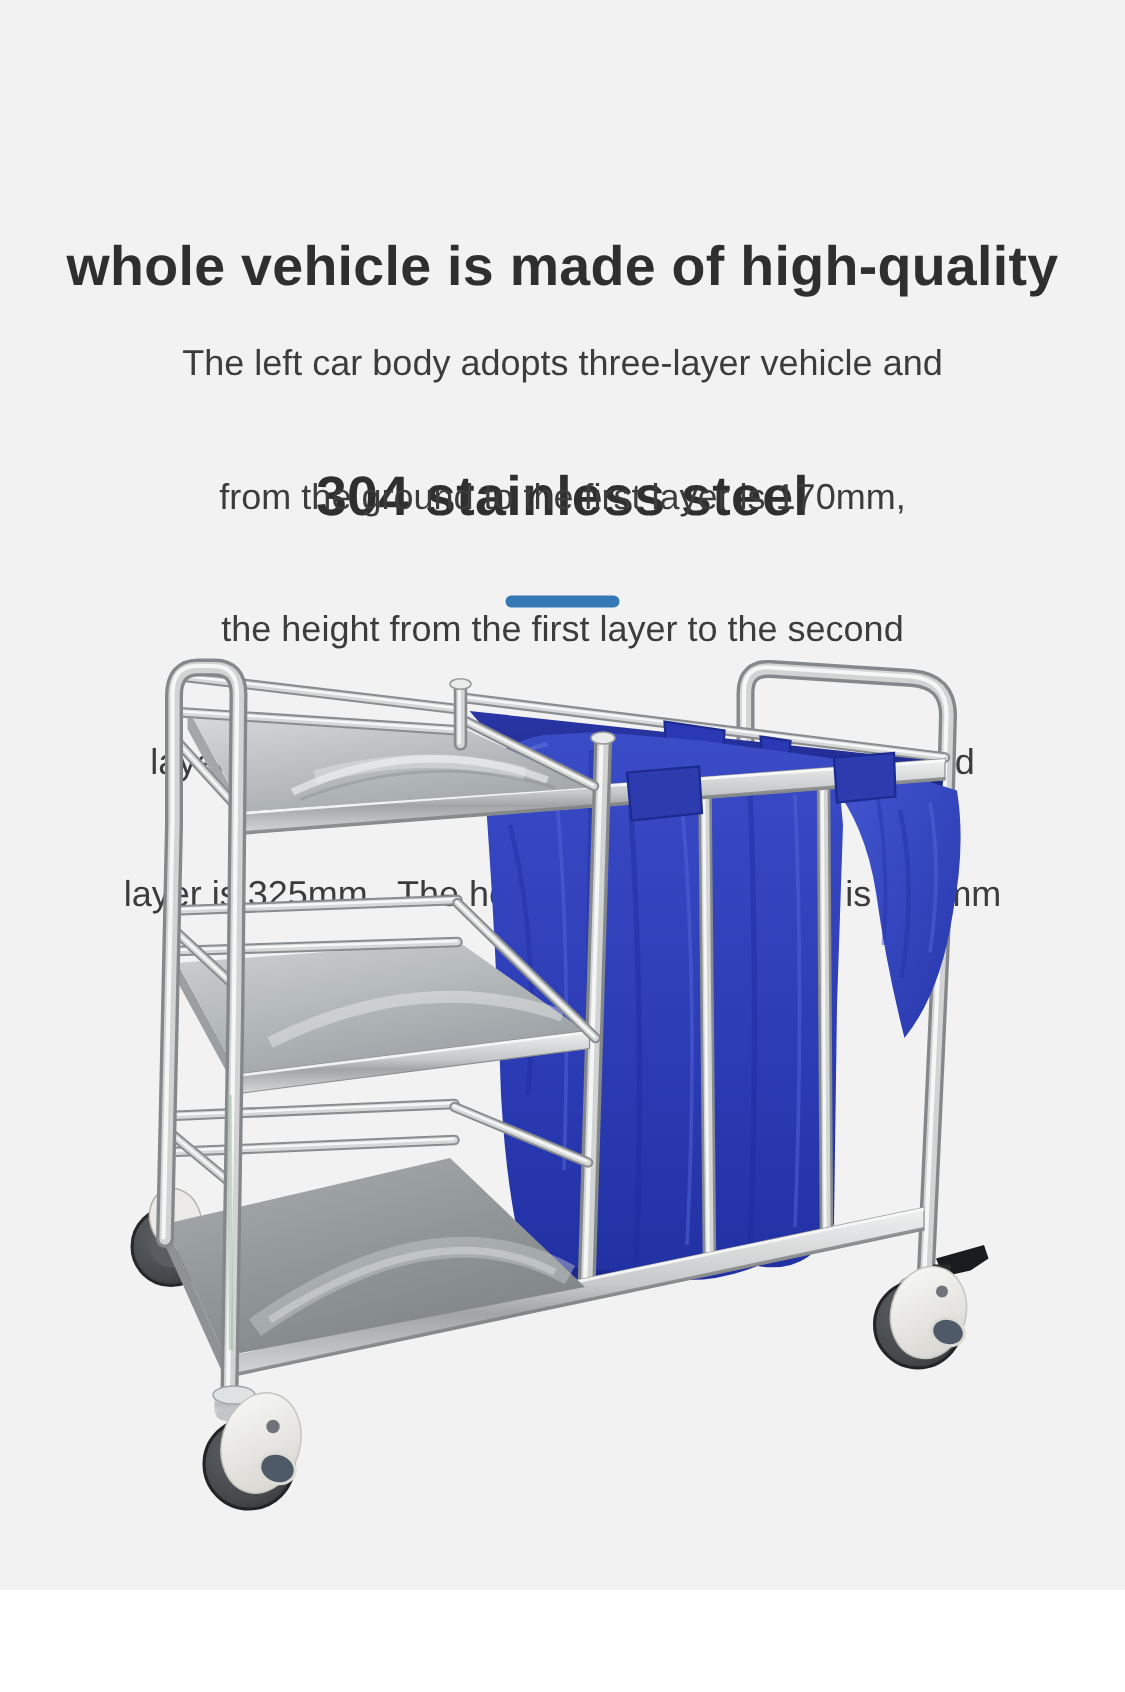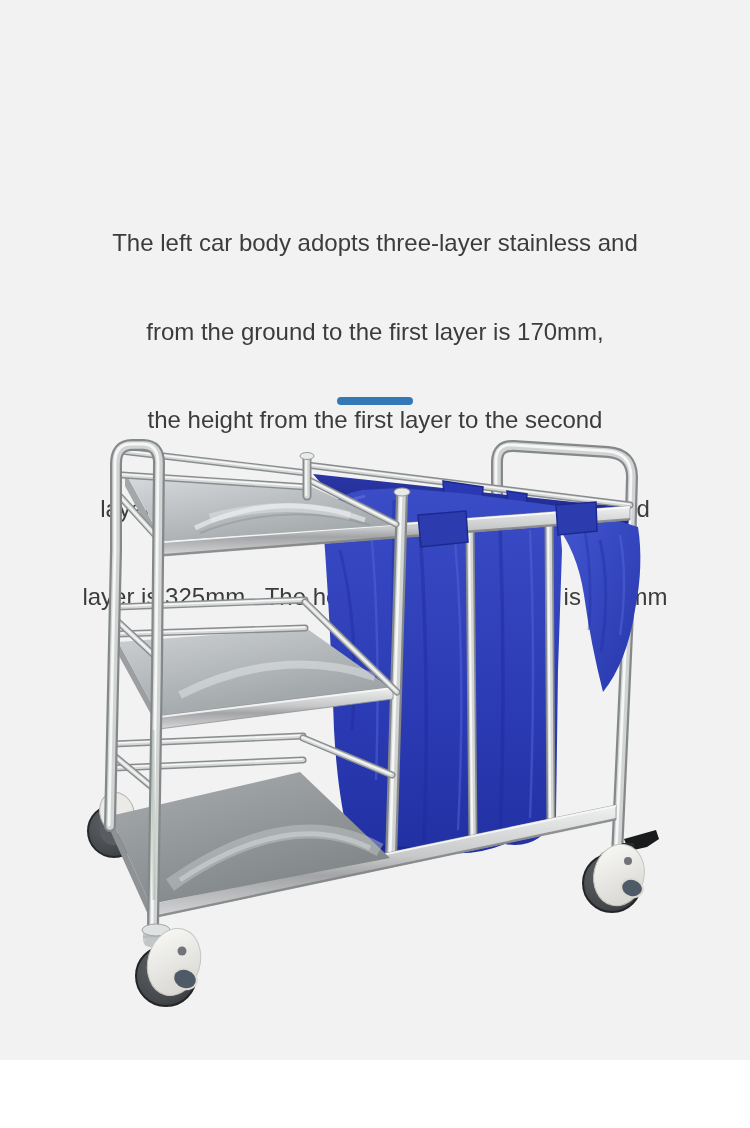--- a/index.html
+++ b/index.html
@@ -21,23 +21,27 @@
   .rH{fill:none;stroke:#f6f7f7;stroke-width:1.6;stroke-linecap:round;}
   .sO{fill:none;stroke:#888b8d;stroke-width:9;stroke-linecap:round;}
   .sM{fill:none;stroke:#d4d6d6;stroke-width:5.5;stroke-linecap:round;}
   .sH{fill:none;stroke:#f5f6f6;stroke-width:2;stroke-linecap:round;}
 </style>
 </head>
 <body>
 
 <div class="page" style="background: rgb(242, 242, 242);">
 
+  <div class="heading" style="color: rgb(47, 47, 47);">
+    <div>whole vehicle is made of high-quality</div>
+    <div>304 stainless steel</div>
+  </div>
 
   <div class="description" style="color: rgb(60, 60, 60);">
-    <div>The left car body adopts three-layer stainless and</div>
+    <div>The left car body adopts three-layer vehicle and</div>
     <div>from the ground to the first layer is 170mm,</div>
     <div>the height from the first layer to the second</div>
     <div>layer is 325mm, and the second layer to the second</div>
     <div>layer is 325mm.  The height of the third layer is 325mm</div>
   </div>
 
   <div class="divider" style="background: rgb(52, 120, 182);"></div>
 
   <svg class="photo" width="750" height="630" viewBox="0 0 750 630" xmlns="http://www.w3.org/2000/svg">
     <defs>

